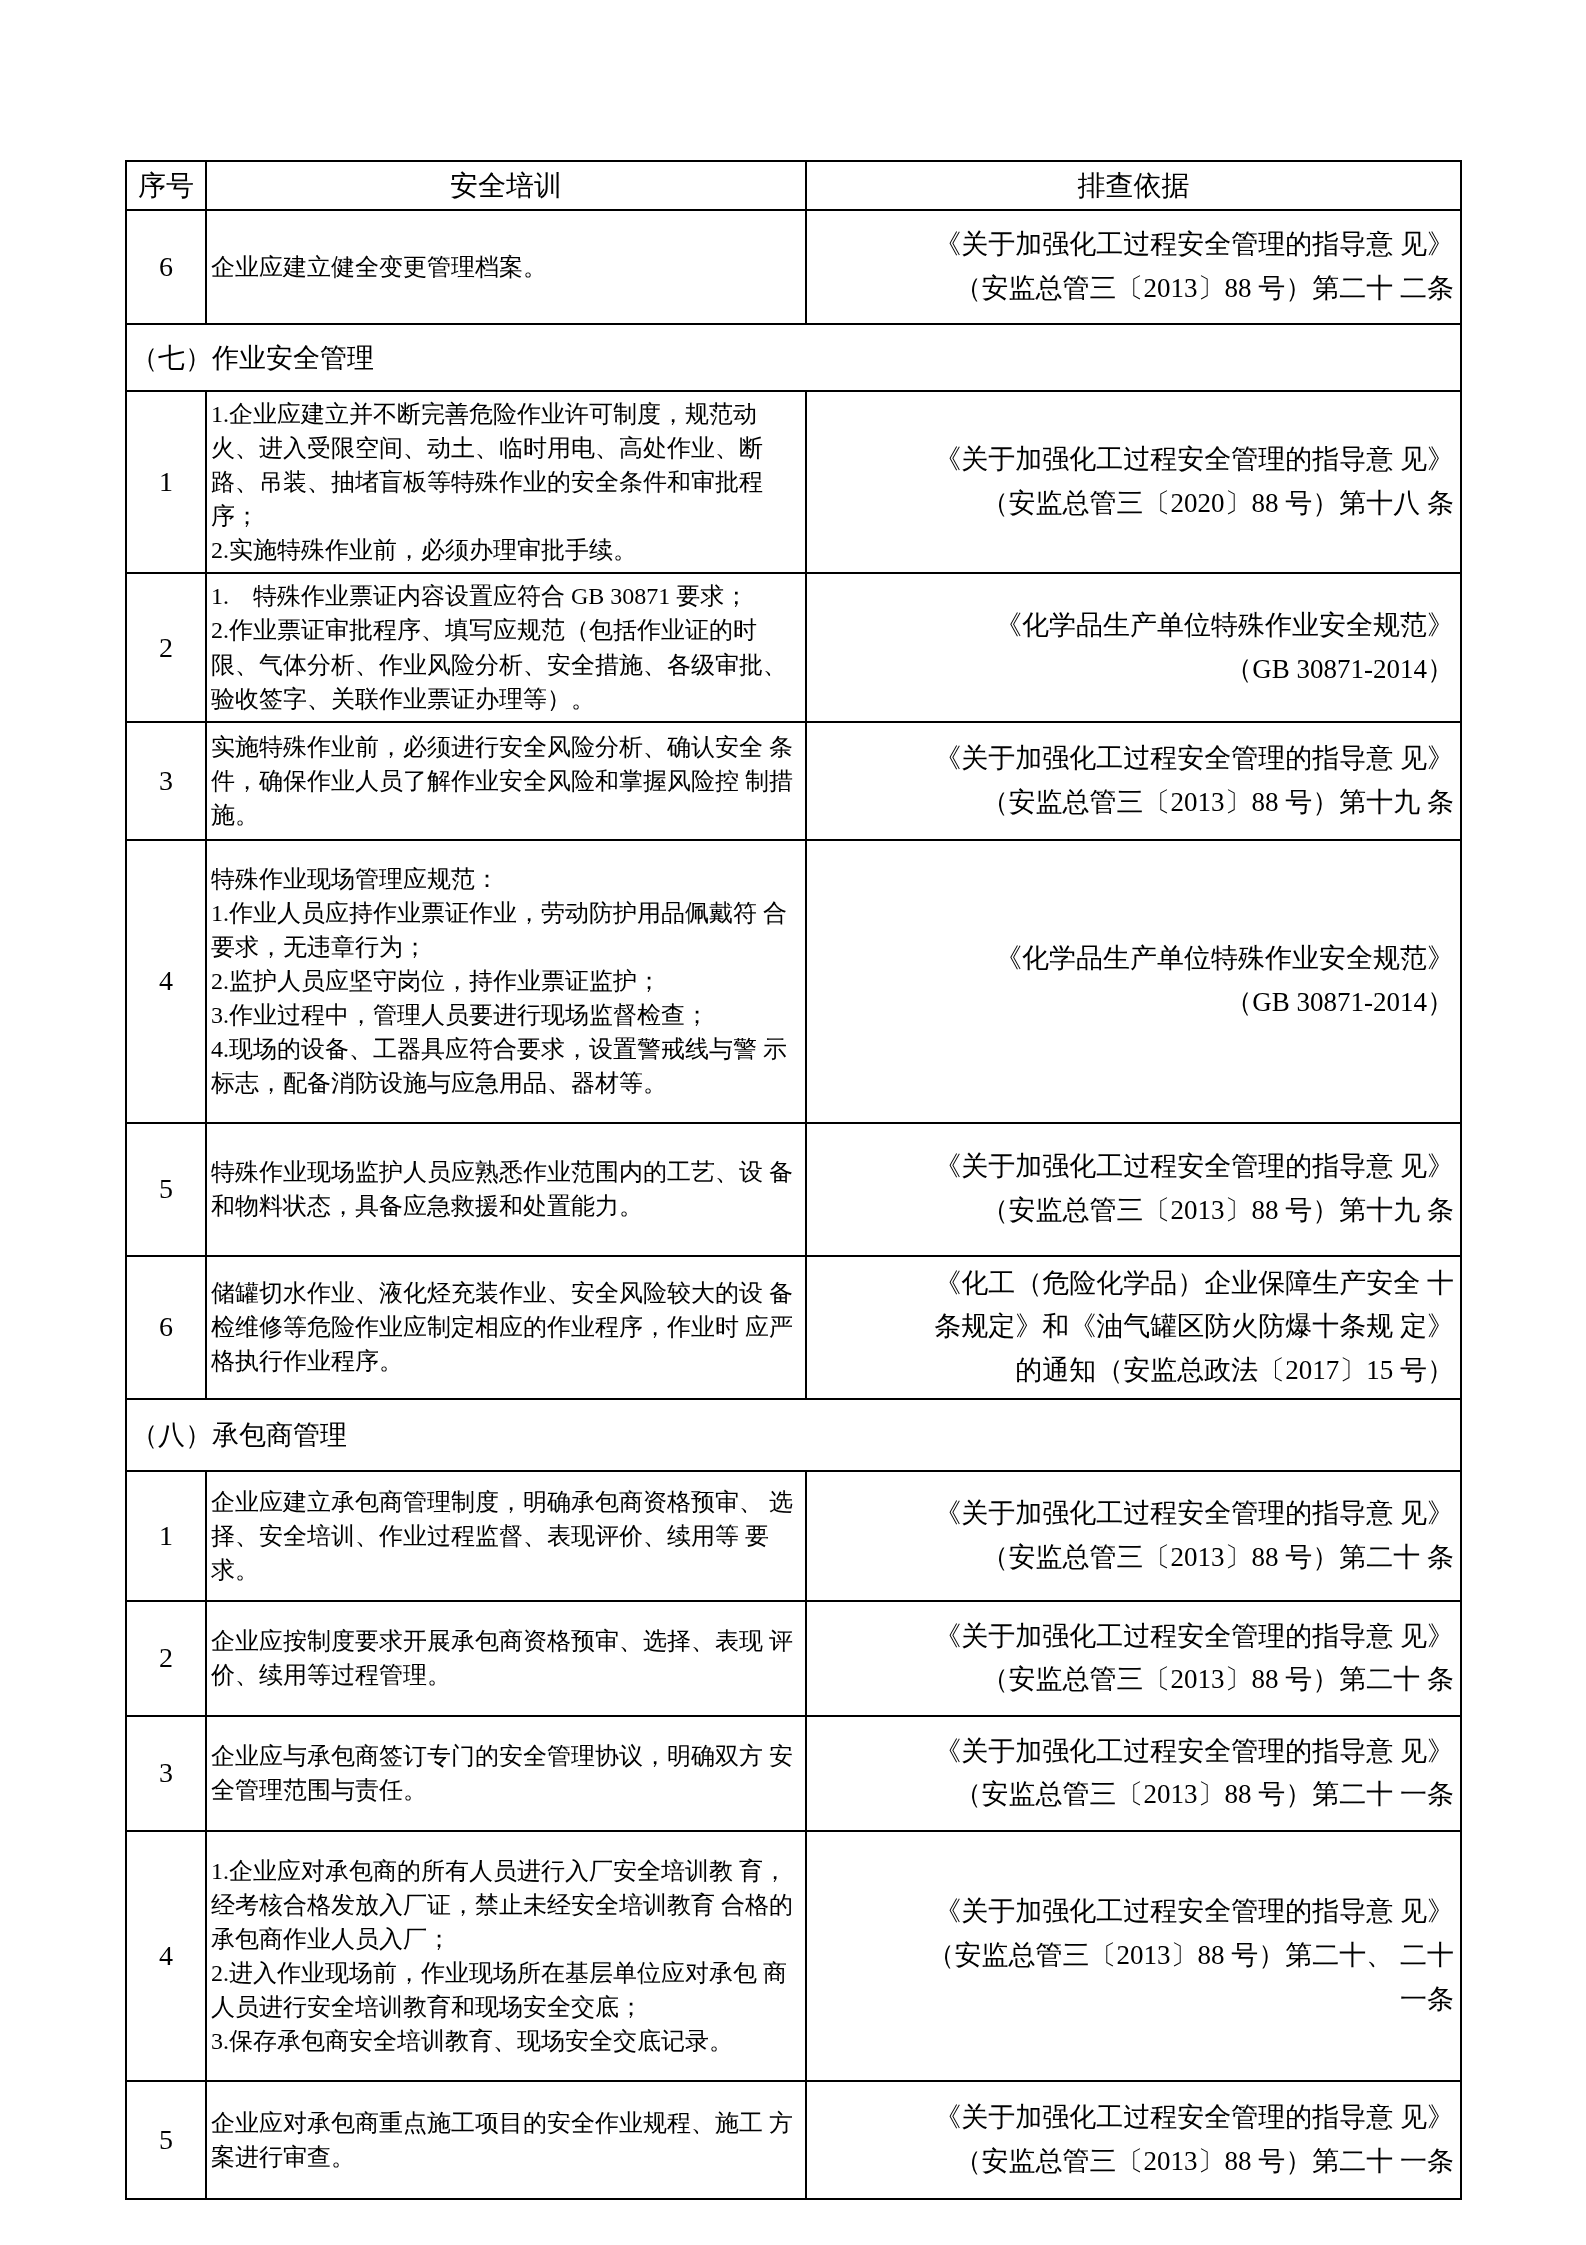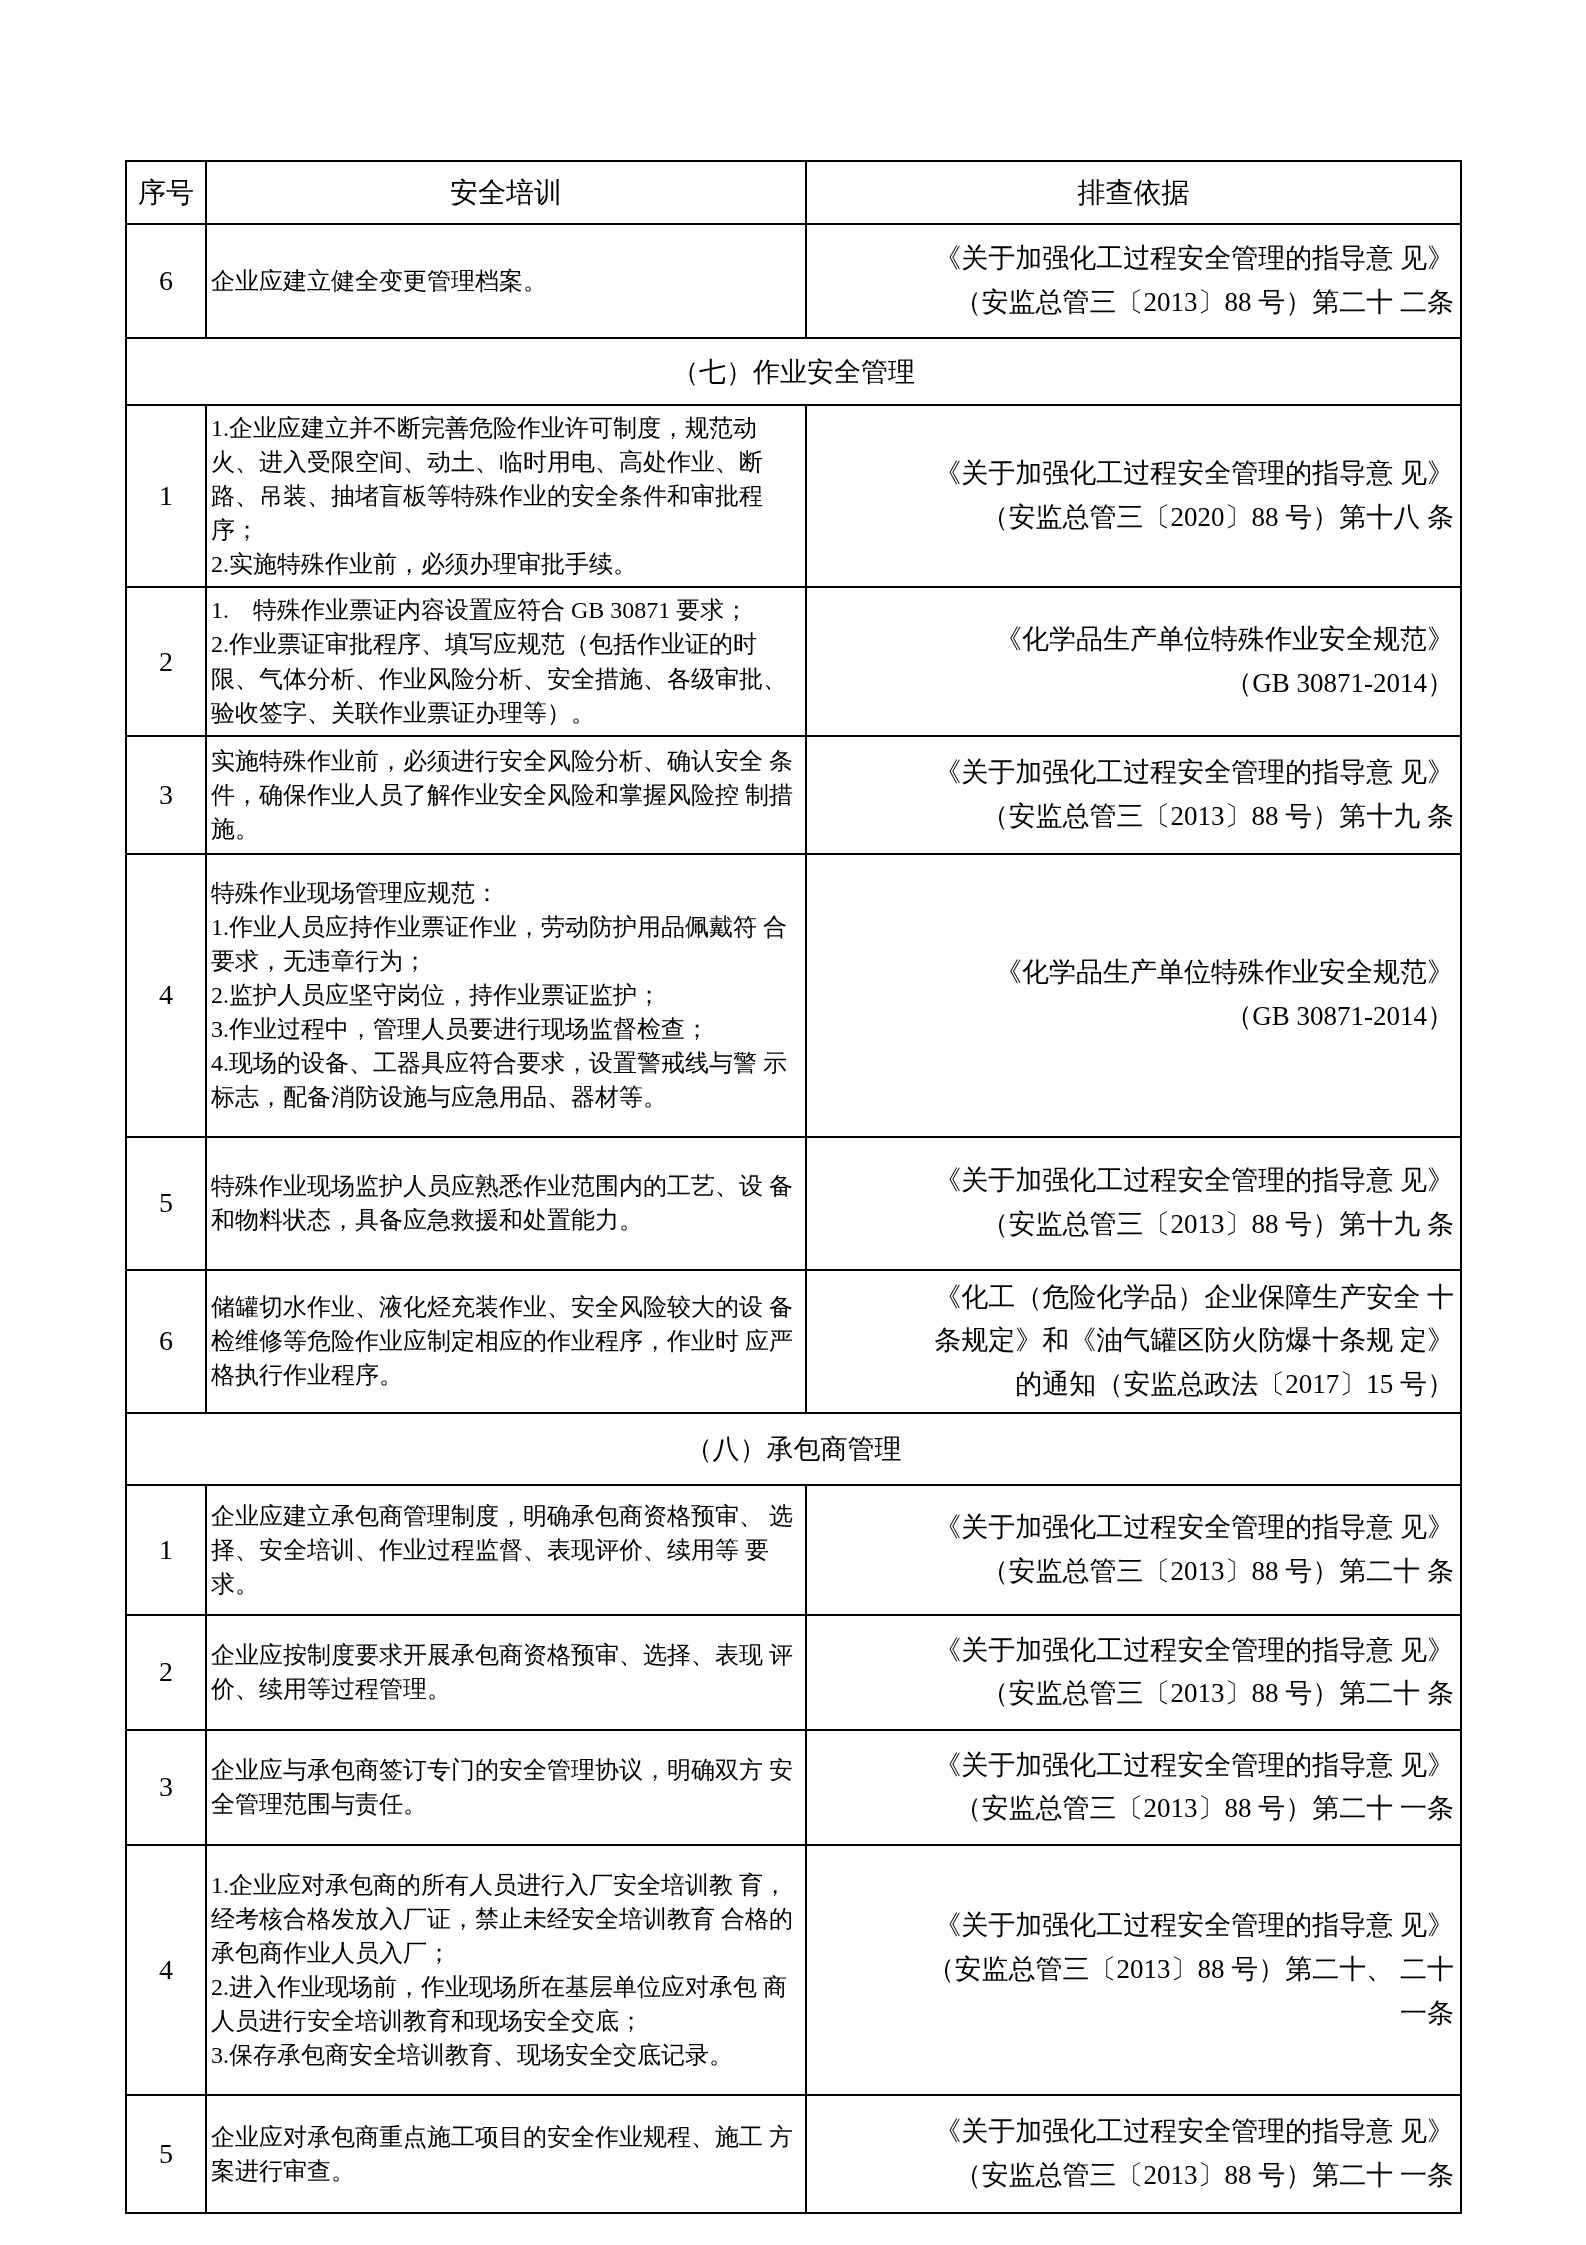--- a/index.html
+++ b/index.html
@@ -29,21 +29,21 @@
   table.checklist col.c-basis   { width: 655px; }
 
   table.checklist th,
   table.checklist td {
     border: 2px solid #000000;
     vertical-align: middle;
     font-weight: normal;
     color: #000000;
     box-sizing: border-box;
   }
-  table.checklist thead tr { height: 63px; font-family: Liberation Serif, serif; }
+  table.checklist thead tr { height: 49px; font-family: Liberation Serif, serif; }
   table.checklist th {
     font-size: 28px;
     text-align: center;
     padding: 2px 4px;
   }
   td.cell-no {
     font-size: 28px;
     text-align: center;
     padding: 2px;
   }
@@ -56,21 +56,21 @@
   td.cell-content .para { margin: 0; }
   td.cell-basis {
     font-size: 27px;
     line-height: 1.62;
     text-align: right;
     padding: 5px 6px 5px 6px;
   }
   td.cell-basis .bline { margin: 0; }
   tr.section-row td {
     font-size: 27px;
-    text-align: center;
+    text-align: left;
     padding: 2px 4px;
   }
 </style>
 </head>
 <body>
 
 <div class="page">
   <table class="checklist">
     <colgroup>
       <col class="c-no">

